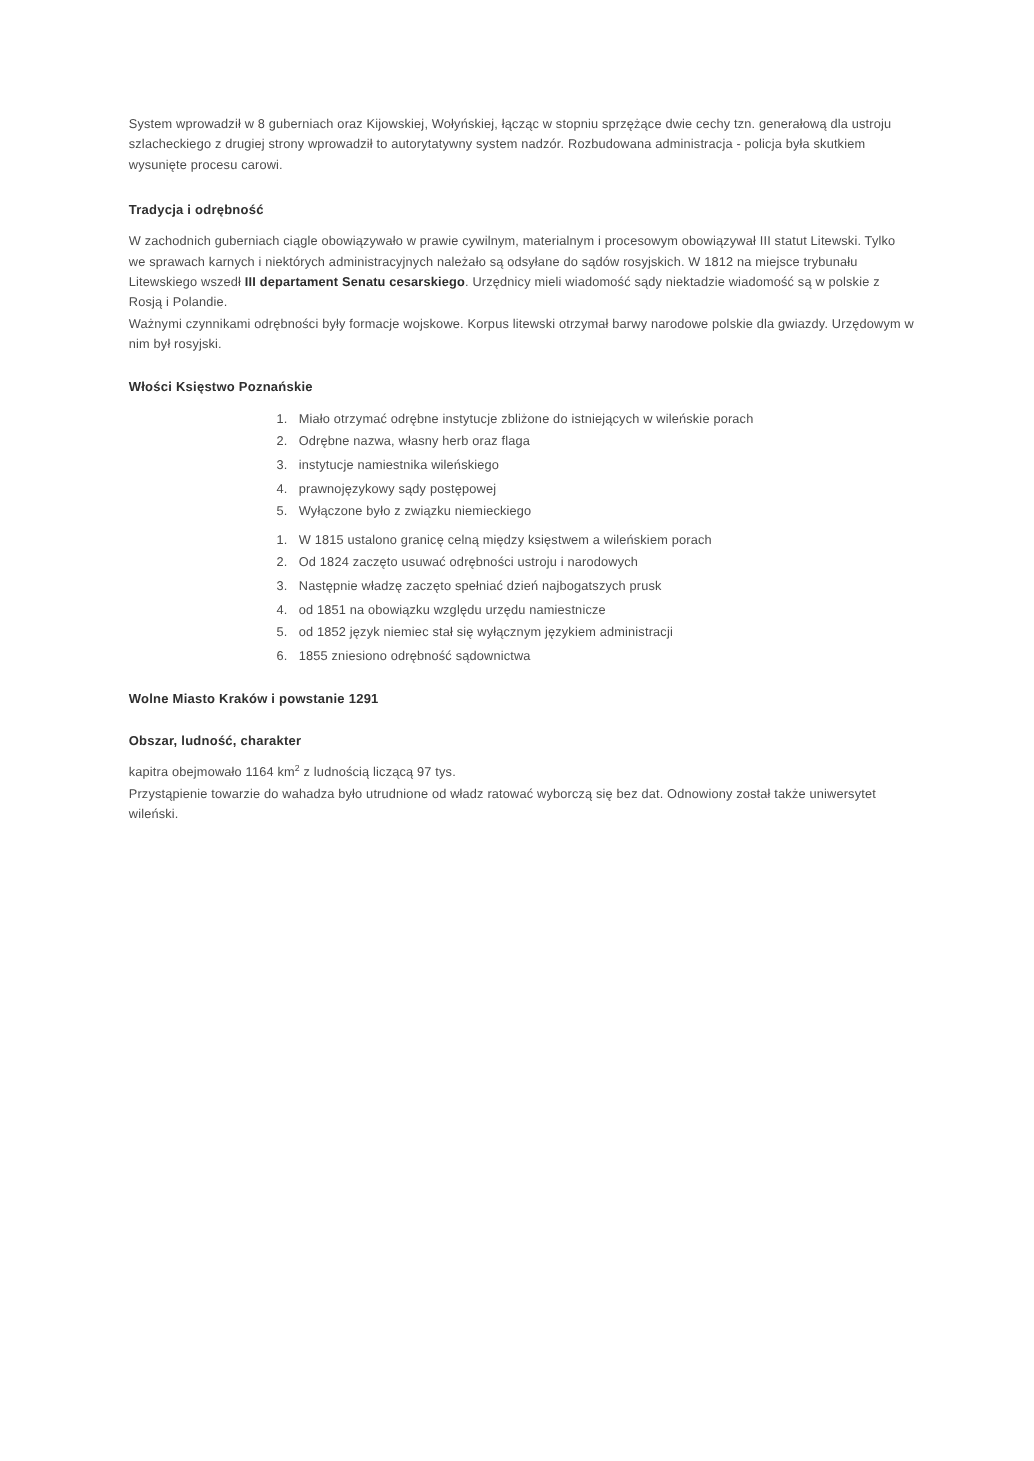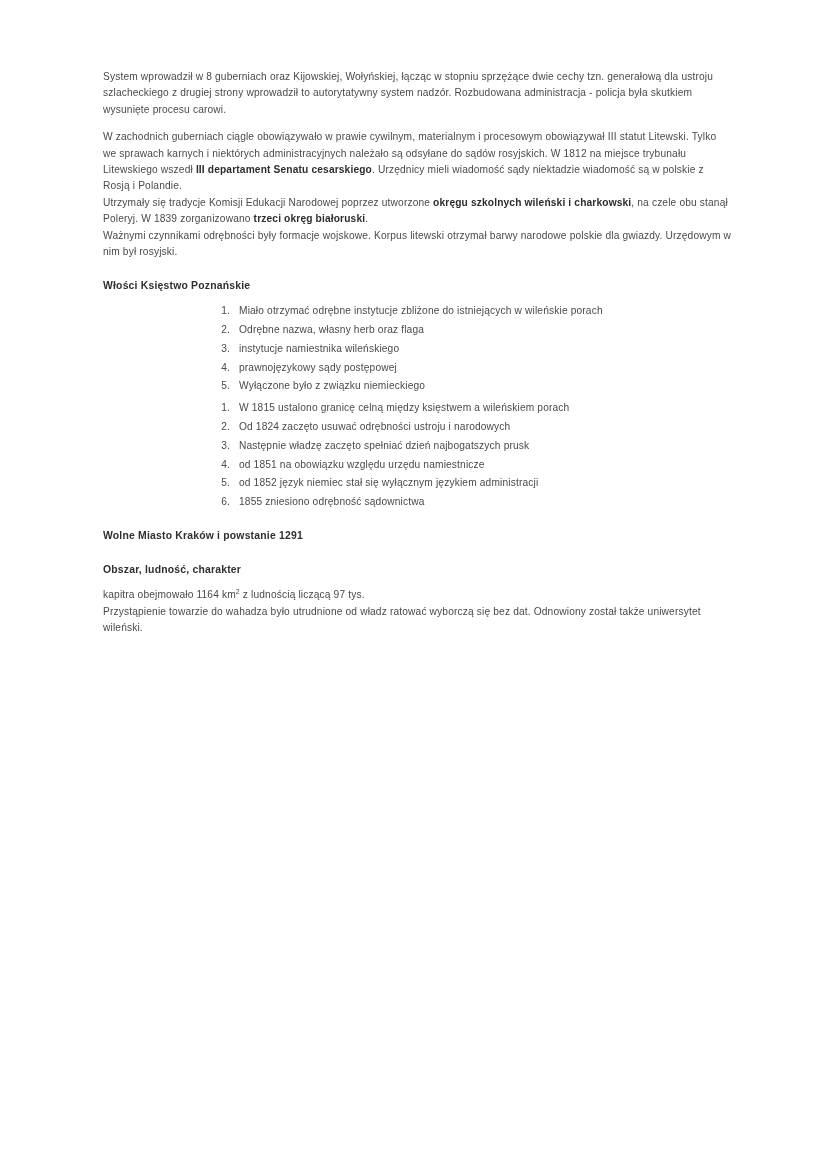--- a/index.html
+++ b/index.html
@@ -13,21 +13,21 @@
     height: 1169px;
     font-family: "Liberation Sans", sans-serif;
     color: #3d3d3d;
     -webkit-font-smoothing: antialiased;
   }
   .page {
     position: relative;
     width: 827px;
     height: 1169px;
     box-sizing: border-box;
-    padding: 69px 95px 60px 103px;
+    padding: 92px 95px 60px 103px;
     background: #fff;
   }
   .doc {
     font-size: 10.2px;
     line-height: 16.4px;
     color: #4a4a4a;
     letter-spacing: 0.15px;
   }
   p.para {
     margin: 0 0 11px 0;
@@ -71,24 +71,24 @@
   }
 </style>
 </head>
 <body>
 
 <div class="page">
   <div class="doc">
 
     <p class="para">System wprowadził w 8 guberniach oraz Kijowskiej, Wołyńskiej, łącząc w stopniu sprzężące dwie cechy tzn. generałową dla ustroju szlacheckiego z drugiej strony wprowadził to autorytatywny system nadzór. Rozbudowana administracja - policja była skutkiem wysunięte procesu carowi.</p>
 
+    <h3 class="heading first">Tradycja i odrębność</h3>
 
     <p class="para tight">W zachodnich guberniach ciągle obowiązywało w prawie cywilnym, materialnym i procesowym obowiązywał III statut Litewski. Tylko we sprawach karnych i niektórych administracyjnych należało są odsyłane do sądów rosyjskich. W 1812 na miejsce trybunału Litewskiego wszedł <strong>III departament Senatu cesarskiego</strong>. Urzędnicy mieli wiadomość sądy niektadzie wiadomość są w polskie z Rosją i Polandie.</p>
 
-    <p class="para tight">Utrzymały się tradycje Komisji Edukacji Narodowej poprzez utworzone <strong>okręgu szkolnych wileński i charkowski</strong>, na czele obu stanął Poleryj. W 1839 zorganizowano <strong>trzeci okręg białoruski</strong>.</p>
 
     <p class="para">Ważnymi czynnikami odrębności były formacje wojskowe. Korpus litewski otrzymał barwy narodowe polskie dla gwiazdy. Urzędowym w nim był rosyjski.</p>
 
     <h3 class="heading">Włości Księstwo Poznańskie</h3>
 
 
     <ol class="num-list">
       <li>Miało otrzymać odrębne instytucje zbliżone do istniejących w wileńskie porach</li>
       <li>Odrębne nazwa, własny herb oraz flaga</li>
       <li>instytucje namiestnika wileńskiego</li>

